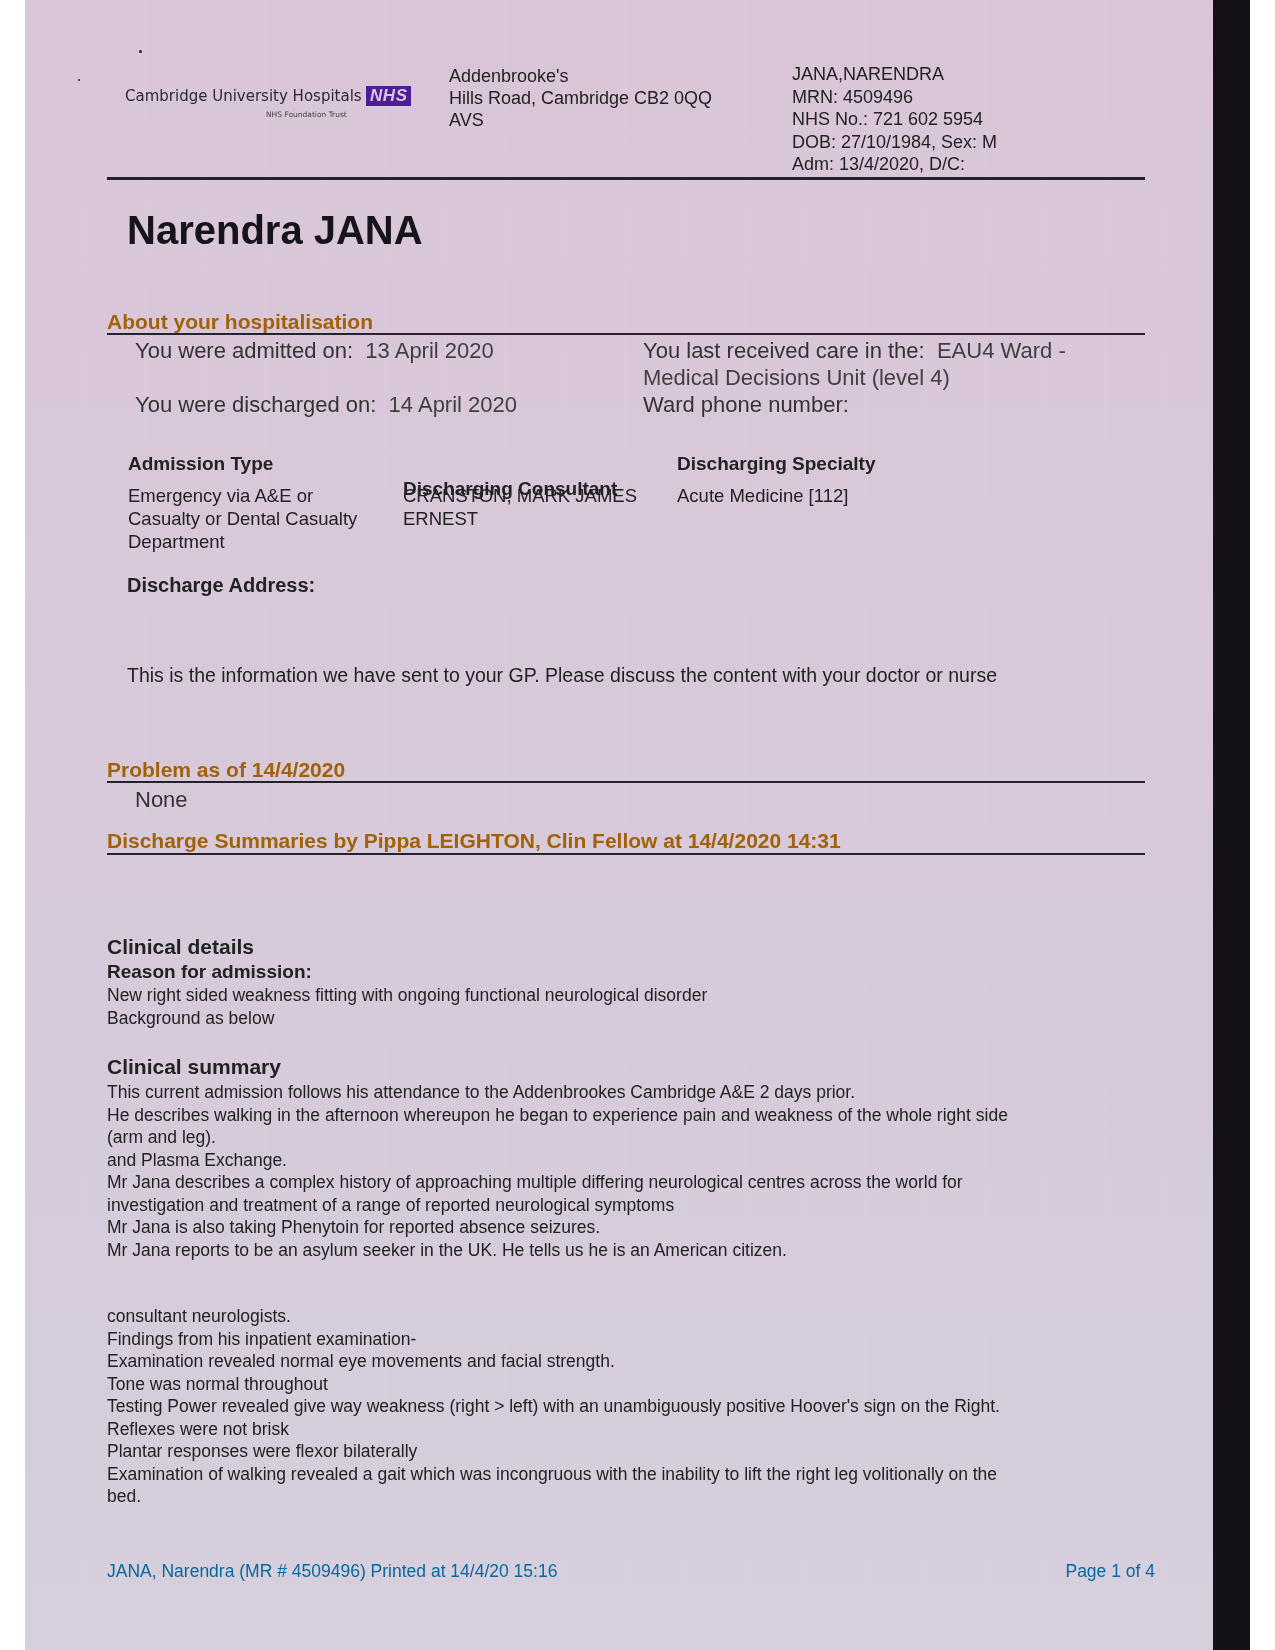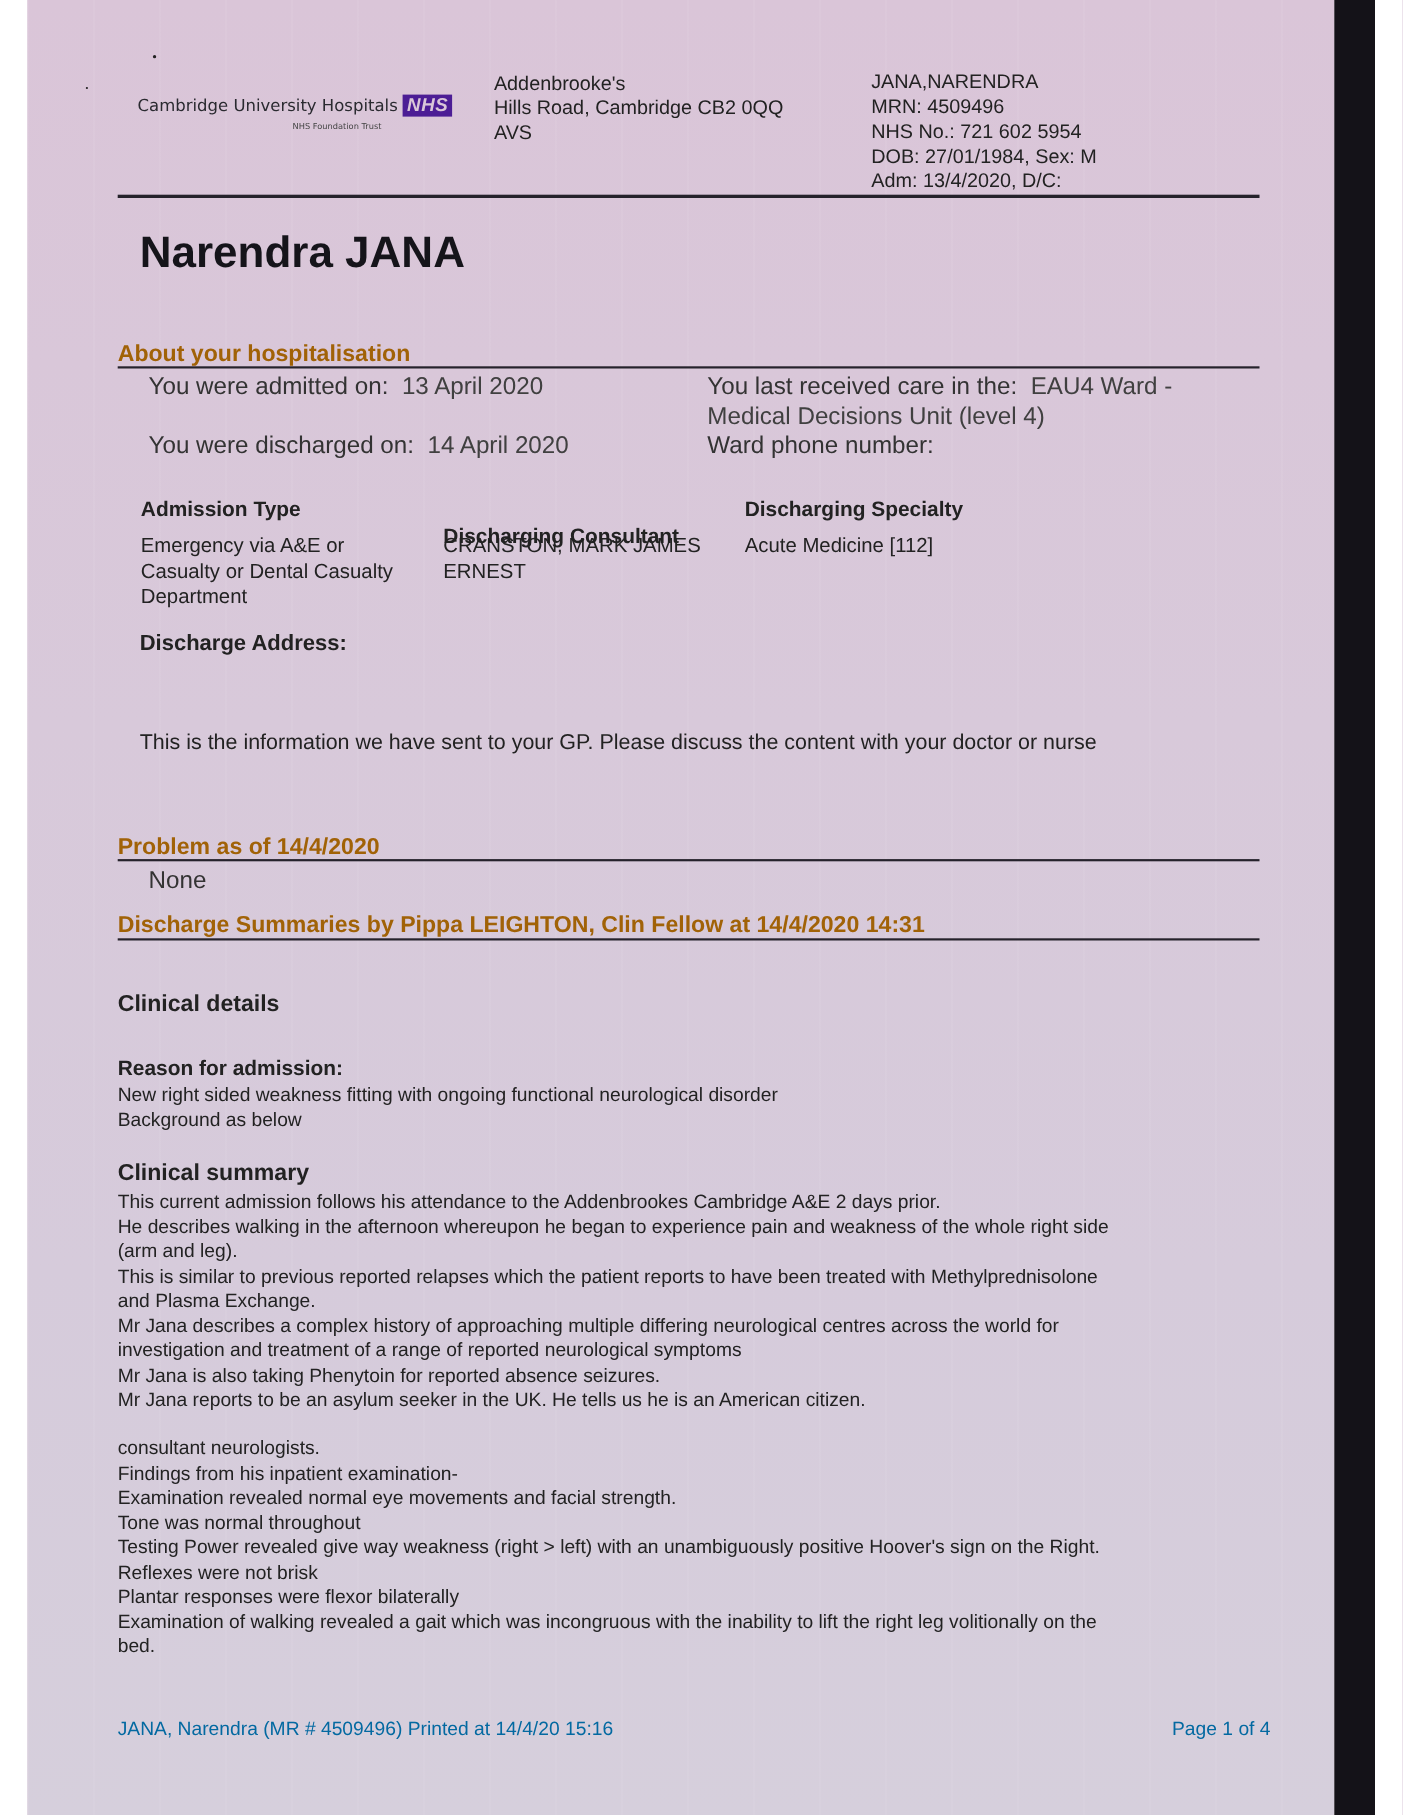--- a/index.html
+++ b/index.html
@@ -61,21 +61,21 @@
 <div class="abs hdr" style="left:449px;top:65px;">
   <div>Addenbrooke's</div>
   <div>Hills Road, Cambridge CB2 0QQ</div>
   <div>AVS</div>
 </div>
 
 <div class="abs hdr" style="left:792px;top:63px;line-height:22.5px;">
   <div>JANA,NARENDRA</div>
   <div>MRN: 4509496</div>
   <div>NHS No.: 721 602 5954</div>
-  <div>DOB: 27/01/1984, Sex: M</div>
+  <div>DOB: 27/10/1984, Sex: M</div>
   <div>Adm: 13/4/2020, D/C:</div>
 </div>
 
 <div class="rule" style="left:107px;top:177px;width:1038px;height:2.5px;"></div>
 
 <div class="abs name" style="left:127px;top:208px;">Narendra JANA</div>
 
 <div class="abs sec-h" style="left:107px;top:310px;">About your hospitalisation</div>
 <div class="rule" style="left:107px;top:333px;width:1038px;"></div>
 
@@ -120,33 +120,32 @@
   <div>This is the information we have sent to your GP. Please discuss the content with your doctor or nurse</div>
 </div>
 
 <div class="abs sec-h" style="left:107px;top:758px;">Problem as of 14/4/2020</div>
 <div class="rule" style="left:107px;top:781px;width:1038px;"></div>
 <div class="abs big" style="left:135px;top:786px;">None</div>
 
 <div class="abs sec-h" style="left:107px;top:829px;white-space:nowrap;">Discharge Summaries by Pippa LEIGHTON, Clin Fellow at 14/4/2020 14:31</div>
 <div class="rule" style="left:107px;top:853px;width:1038px;height:1.5px;"></div>
 
-<div class="abs h-clin" style="left:107px;top:901px;text-align:center;">Clinical details</div>
+<div class="abs h-clin" style="left:107px;top:935px;text-align:center;">Clinical details</div>
 <div class="abs h-sub" style="left:107px;top:961px;">Reason for admission:</div>
 <div class="abs body-txt" style="left:107px;top:984px;white-space:nowrap;">
   <div>New right sided weakness fitting with ongoing functional neurological disorder</div>
   <div>Background as below</div>
 </div>
 
 <div class="abs h-clin" style="left:107px;top:1055px;">Clinical summary</div>
 <div class="abs body-txt" style="left:107px;top:1081px;white-space:nowrap;">
   <div>This current admission follows his attendance to the Addenbrookes Cambridge A&amp;E 2 days prior.</div>
   <div>He describes walking in the afternoon whereupon he began to experience pain and weakness of the whole right side</div>
   <div>(arm and leg).</div>
-  <div>This is similar to previous reported relapses which the patient reports to have been treated with Methylprednisolone</div>
   <div>and Plasma Exchange.</div>
   <div>Mr Jana describes a complex history of approaching multiple differing neurological centres across the world for</div>
   <div>investigation and treatment of a range of reported neurological symptoms</div>
   <div>Mr Jana is also taking Phenytoin for reported absence seizures.</div>
   <div>Mr Jana reports to be an asylum seeker in the UK. He tells us he is an American citizen.</div>
 </div>
 <div class="abs body-txt" style="left:107px;top:1305px;white-space:nowrap;">
   <div>consultant neurologists.</div>
   <div>Findings from his inpatient examination-</div>
   <div>Examination revealed normal eye movements and facial strength.</div>

